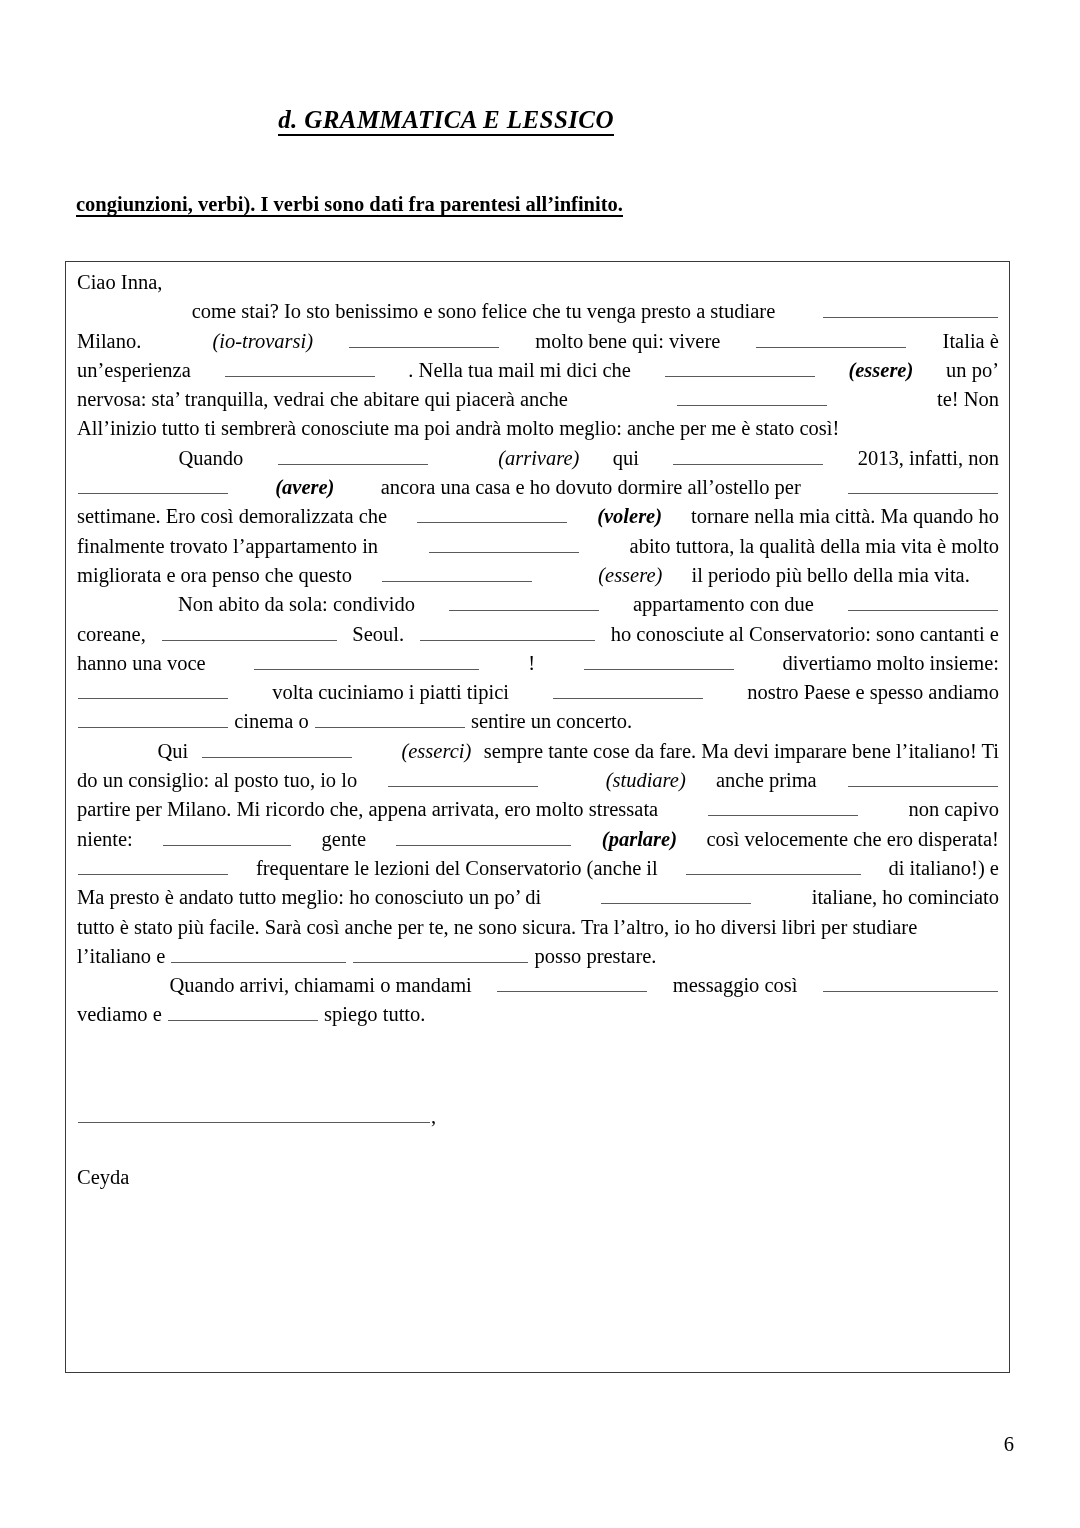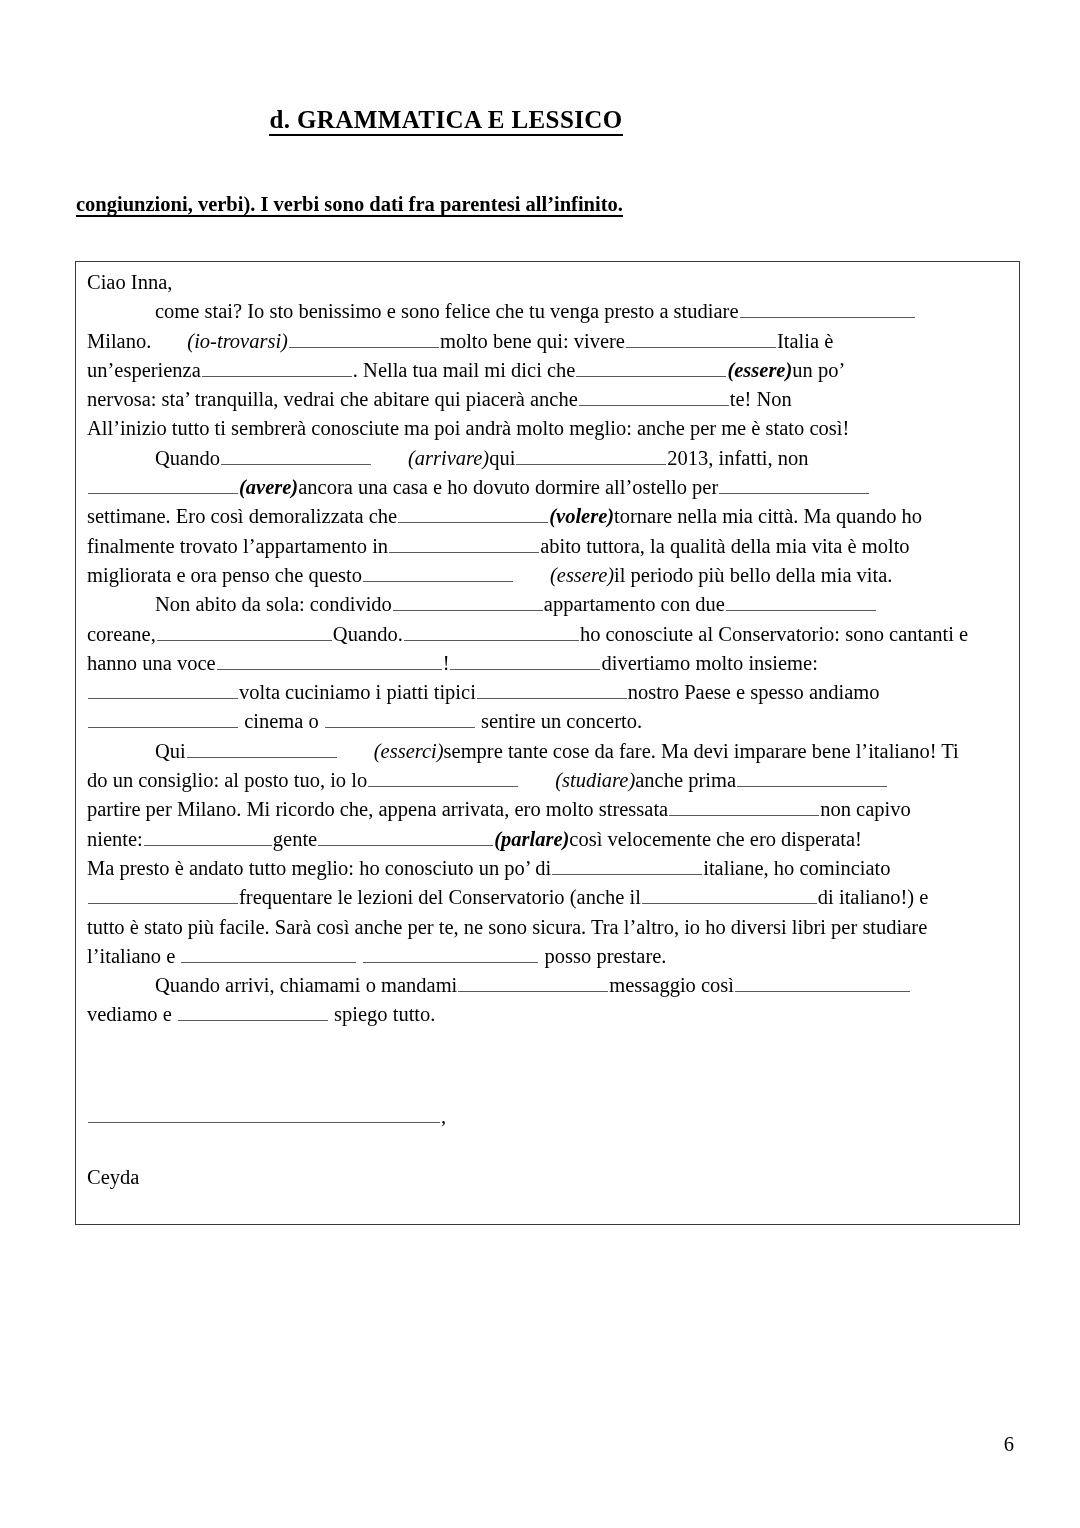--- a/index.html
+++ b/index.html
@@ -25,20 +25,21 @@
 
   
   .doc-title {
     position: absolute;
     left: 0;
     top: 106px;
     width: 892px;
     text-align: center;
     font-size: 25px;
     font-weight: bold;
+    font-style: italic;
     letter-spacing: 0.4px;
   }
   .doc-title span.tt {
     border-bottom: 2px solid #000;
     padding-bottom: 1px;
   }
 
   
   .instruction {
     position: absolute;
@@ -61,24 +62,24 @@
     text-align: justify;
     text-align-last: justify;
   }
   .instruction .line2 {
     display: block;
   }
 
   
   .letterbox {
     position: absolute;
-    left: 75px;
+    left: 65px;
     top: 261px;
     width: 945px;
-    height: 964px;
+    height: 1112px;
     border: 1.6px solid #3a3a3a;
     box-sizing: border-box;
   }
   .letter-inner {
     position: absolute;
     left: 11px;
     top: 6px;
     width: 922px;
   }
 
@@ -94,20 +95,21 @@
 
   
   .ln {
     display: block;
     white-space: nowrap;
     height: 29.3px;
     line-height: 29.3px;
   }
   .ln.just {
     display: flex;
+    justify-content: space-between;
     align-items: baseline;
     white-space: nowrap;
   }
   .ln.just > * { flex: 0 0 auto; }
 
   .ind { display: inline-block; width: 68px; }
 
   
   .blank {
     display: inline-block;
@@ -238,21 +240,21 @@
         <span class="ln just">
           <span class="ind"></span>
           <span>Non abito da sola: condivido</span>
           <span class="blank b-l"></span>
           <span>appartamento con due</span>
           <span class="blank b-l"></span>
         </span>
         <span class="ln just">
           <span>coreane,</span>
           <span class="blank b-xl"></span>
-          <span>Quando.</span>
+          <span>Seoul.</span>
           <span class="blank b-xl"></span>
           <span>ho conosciute al Conservatorio: sono cantanti e</span>
         </span>
         <span class="ln just">
           <span>hanno  una  voce</span>
           <span class="blank b-xxl"></span>
           <span>!</span>
           <span class="blank b-l"></span>
           <span>divertiamo  molto  insieme:</span>
         </span>
@@ -292,29 +294,29 @@
         </span>
         <span class="ln just">
           <span>niente:</span>
           <span class="blank b-m"></span>
           <span>gente</span>
           <span class="blank b-xl"></span>
           <span class="bi">(parlare)</span>
           <span>così velocemente che ero disperata!</span>
         </span>
         <span class="ln just">
+          <span class="blank b-l"></span>
+          <span>frequentare le lezioni del Conservatorio (anche il</span>
+          <span class="blank b-xl"></span>
+          <span>di italiano!) e</span>
+        </span>
+        <span class="ln just">
           <span>Ma presto è andato tutto meglio: ho conosciuto un po’ di</span>
           <span class="blank b-l"></span>
           <span>italiane, ho cominciato</span>
-        </span>
-        <span class="ln just">
-          <span class="blank b-l"></span>
-          <span>frequentare le lezioni del Conservatorio (anche il</span>
-          <span class="blank b-xl"></span>
-          <span>di italiano!) e</span>
         </span>
         <span class="ln">tutto è stato più facile. Sarà così anche per te, ne sono sicura. Tra l’altro, io ho diversi libri per studiare</span>
         <span class="ln">
           <span>l’italiano e</span>
           <span class="blank b-xl"></span>
           <span class="blank b-xl"></span>
           <span>posso prestare.</span>
         </span>
       </div>
 

